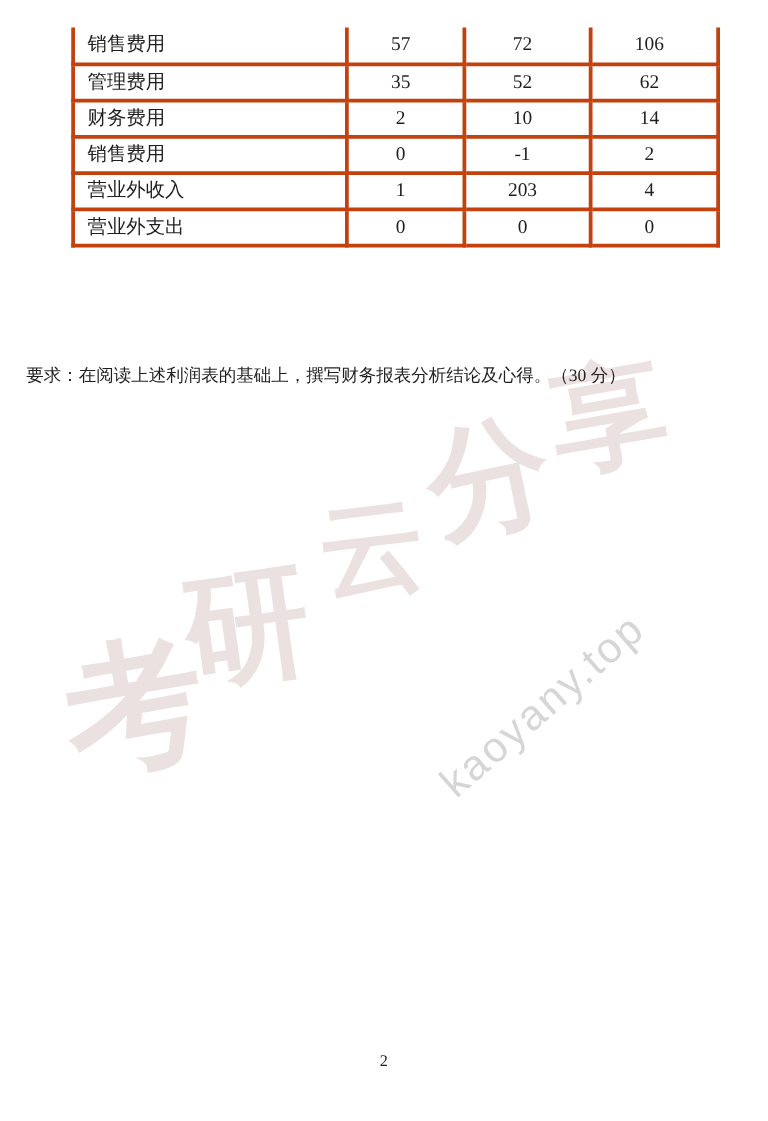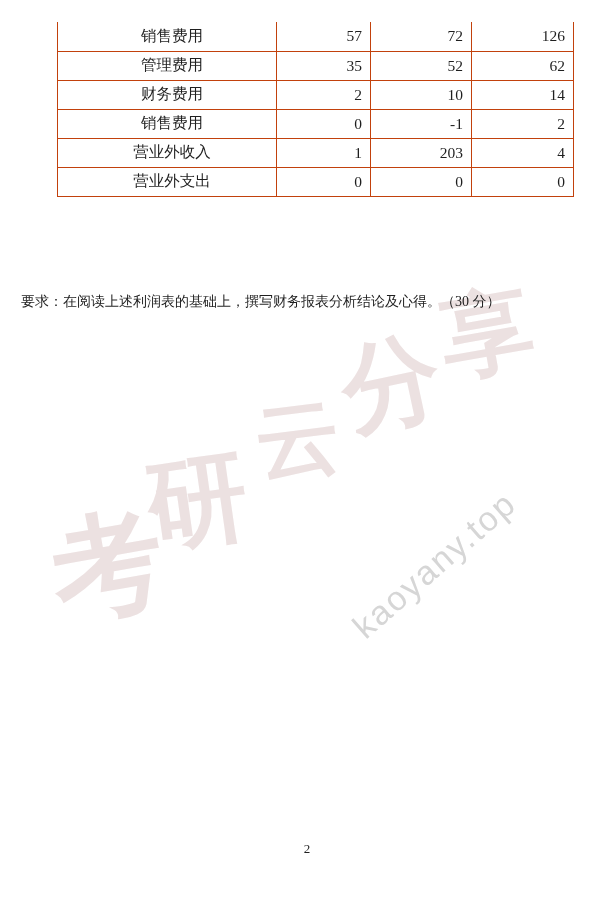--- a/index.html
+++ b/index.html
@@ -51,28 +51,28 @@
   .income-table {
     position: absolute;
     left: 57px; top: 22px;
     width: 516px;
     z-index: 1;
     border-collapse: collapse;
     table-layout: fixed;
     font-size: 15.5px;
   }
   .income-table td {
-    border: 1px solid #c2410c;
+    border: 3px solid #c2410c;
     height: 29px;
     vertical-align: middle;
     background: transparent;
   }
   .income-table tr:first-child td { border-top: none; }
-  .income-table td.lbl { text-align: center;  padding-left: 10px; }
-  .income-table td.num { text-align: right; padding-right: 8px; }
+  .income-table td.lbl { text-align: left;  padding-left: 10px; }
+  .income-table td.num { text-align: center; padding-right: 8px; }
 
   
   .requirement {
     position: absolute;
     left: 21px; top: 293px;
     width: 578px;
     z-index: 1;
     font-size: 14px;
     line-height: 1.25;
     white-space: nowrap;
@@ -107,21 +107,21 @@
       <col style="width:219px">
         <col style="width:94px">
         <col style="width:101px">
         <col style="width:102px">
     </colgroup>
     <tbody>
       <tr>
         <td class="lbl">销售费用</td>
         <td class="num">57</td>
         <td class="num">72</td>
-        <td class="num">126</td>
+        <td class="num">106</td>
       </tr>
       <tr>
         <td class="lbl">管理费用</td>
         <td class="num">35</td>
         <td class="num">52</td>
         <td class="num">62</td>
       </tr>
       <tr>
         <td class="lbl">财务费用</td>
         <td class="num">2</td>

